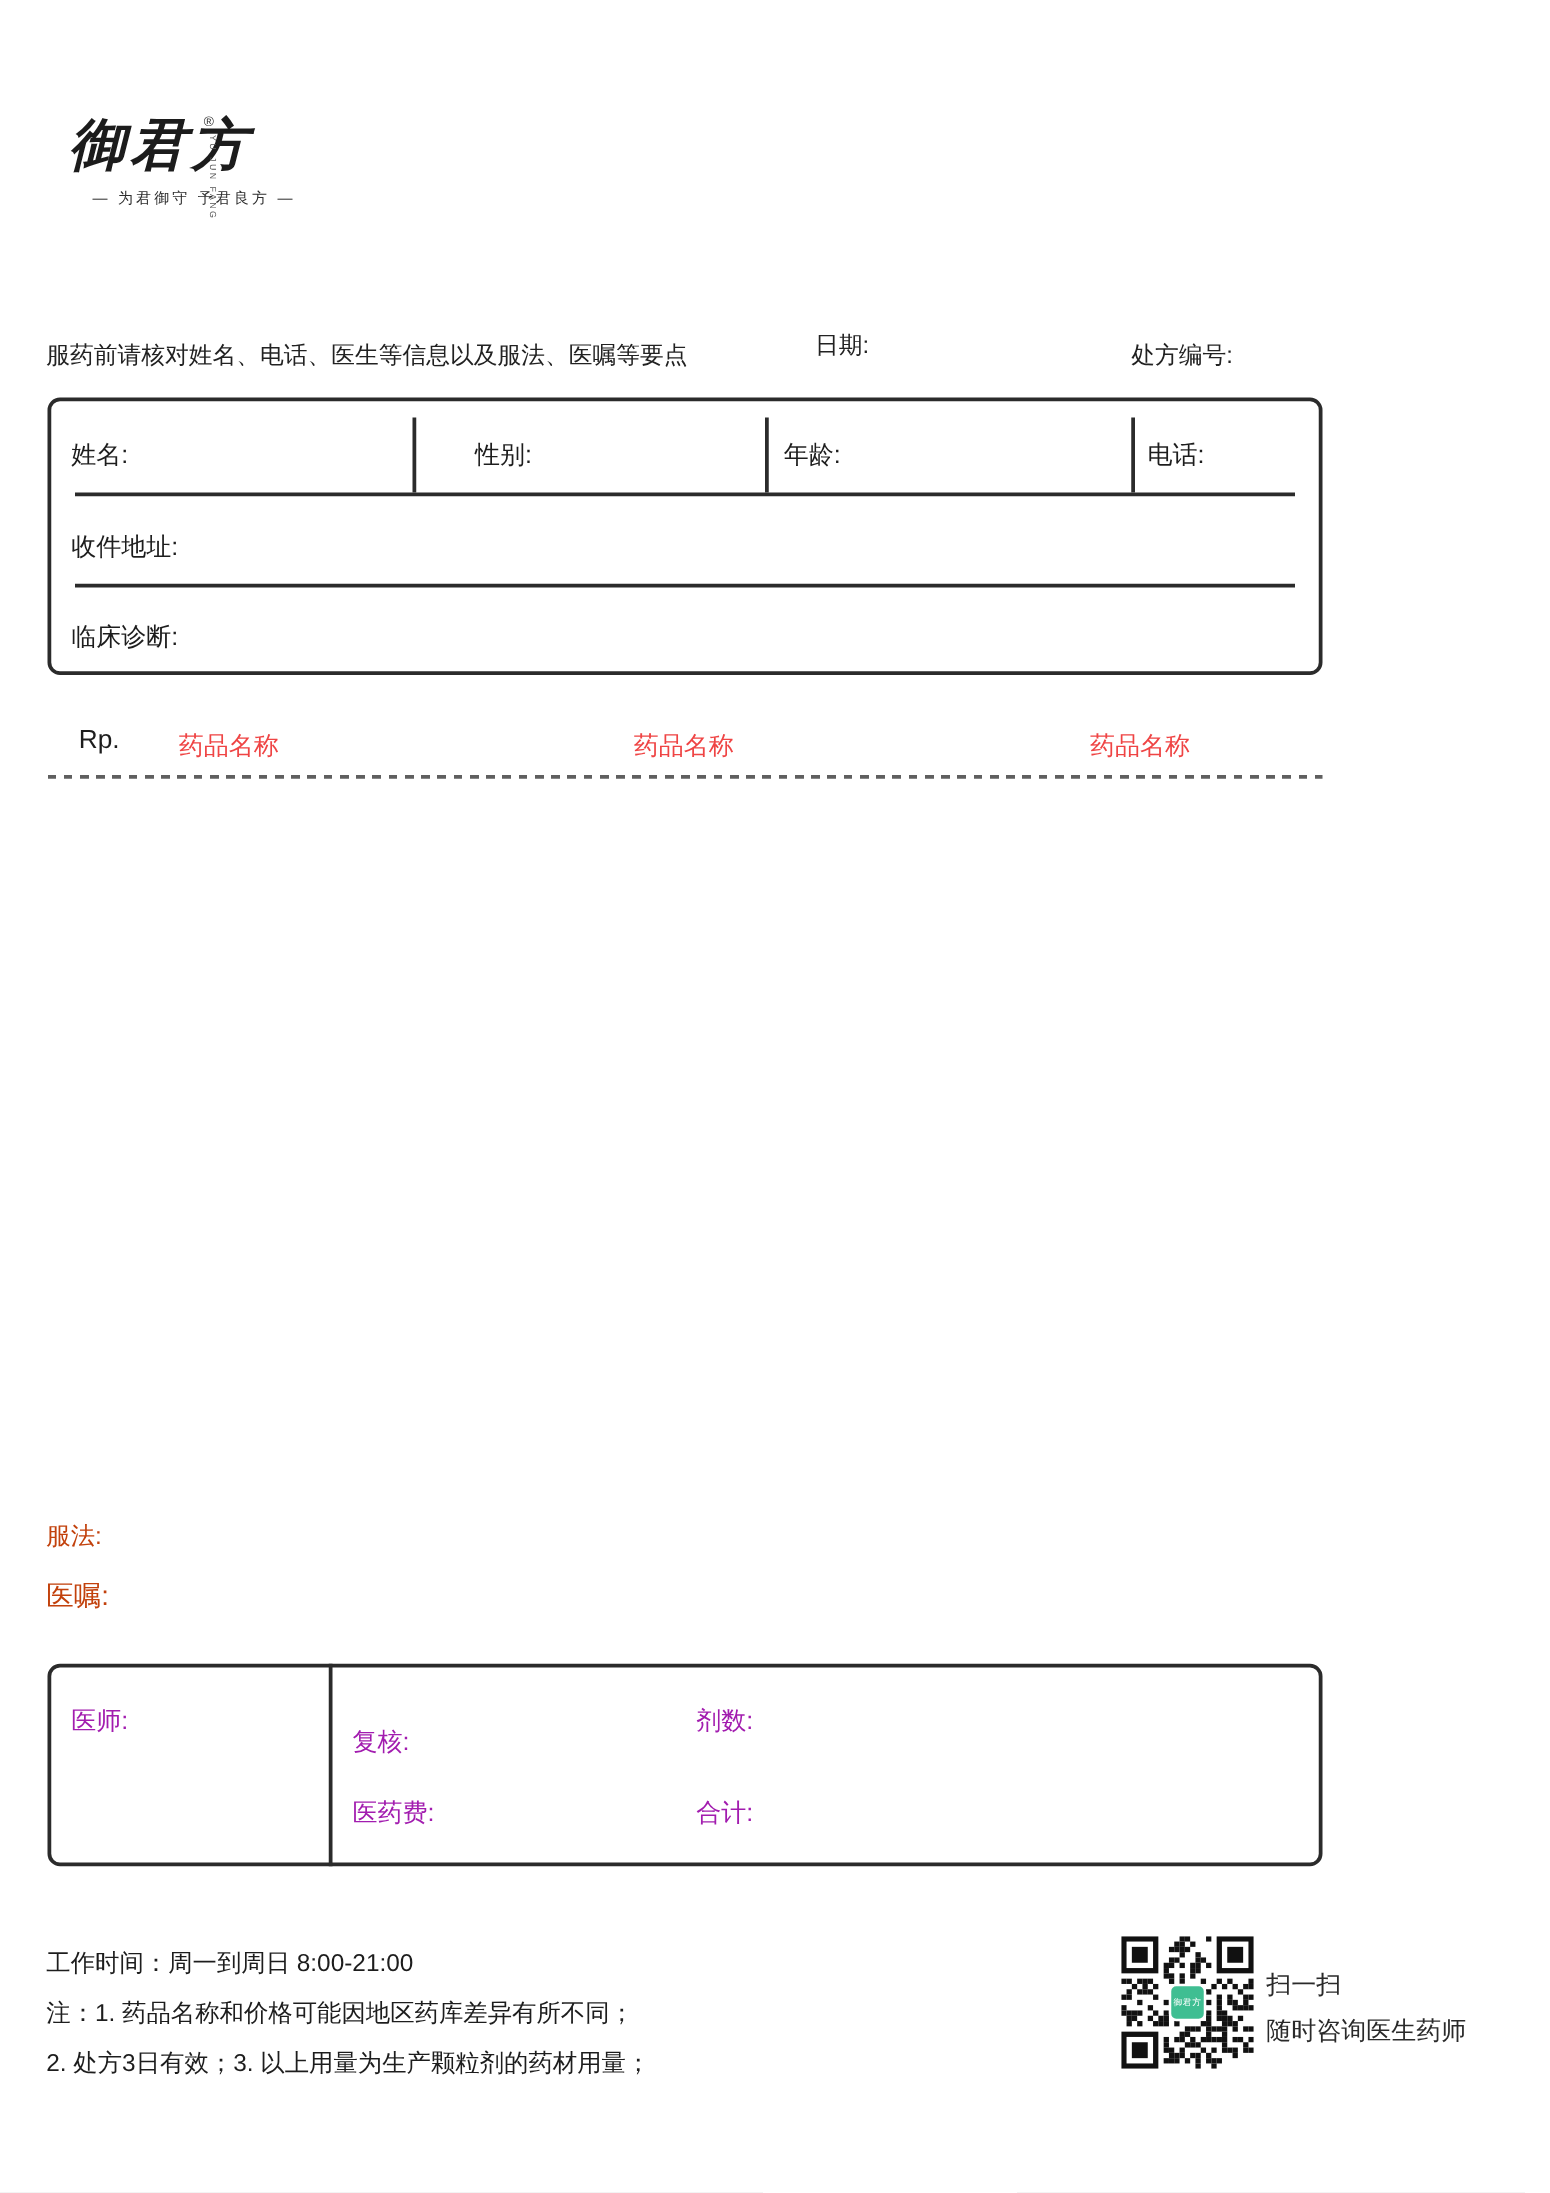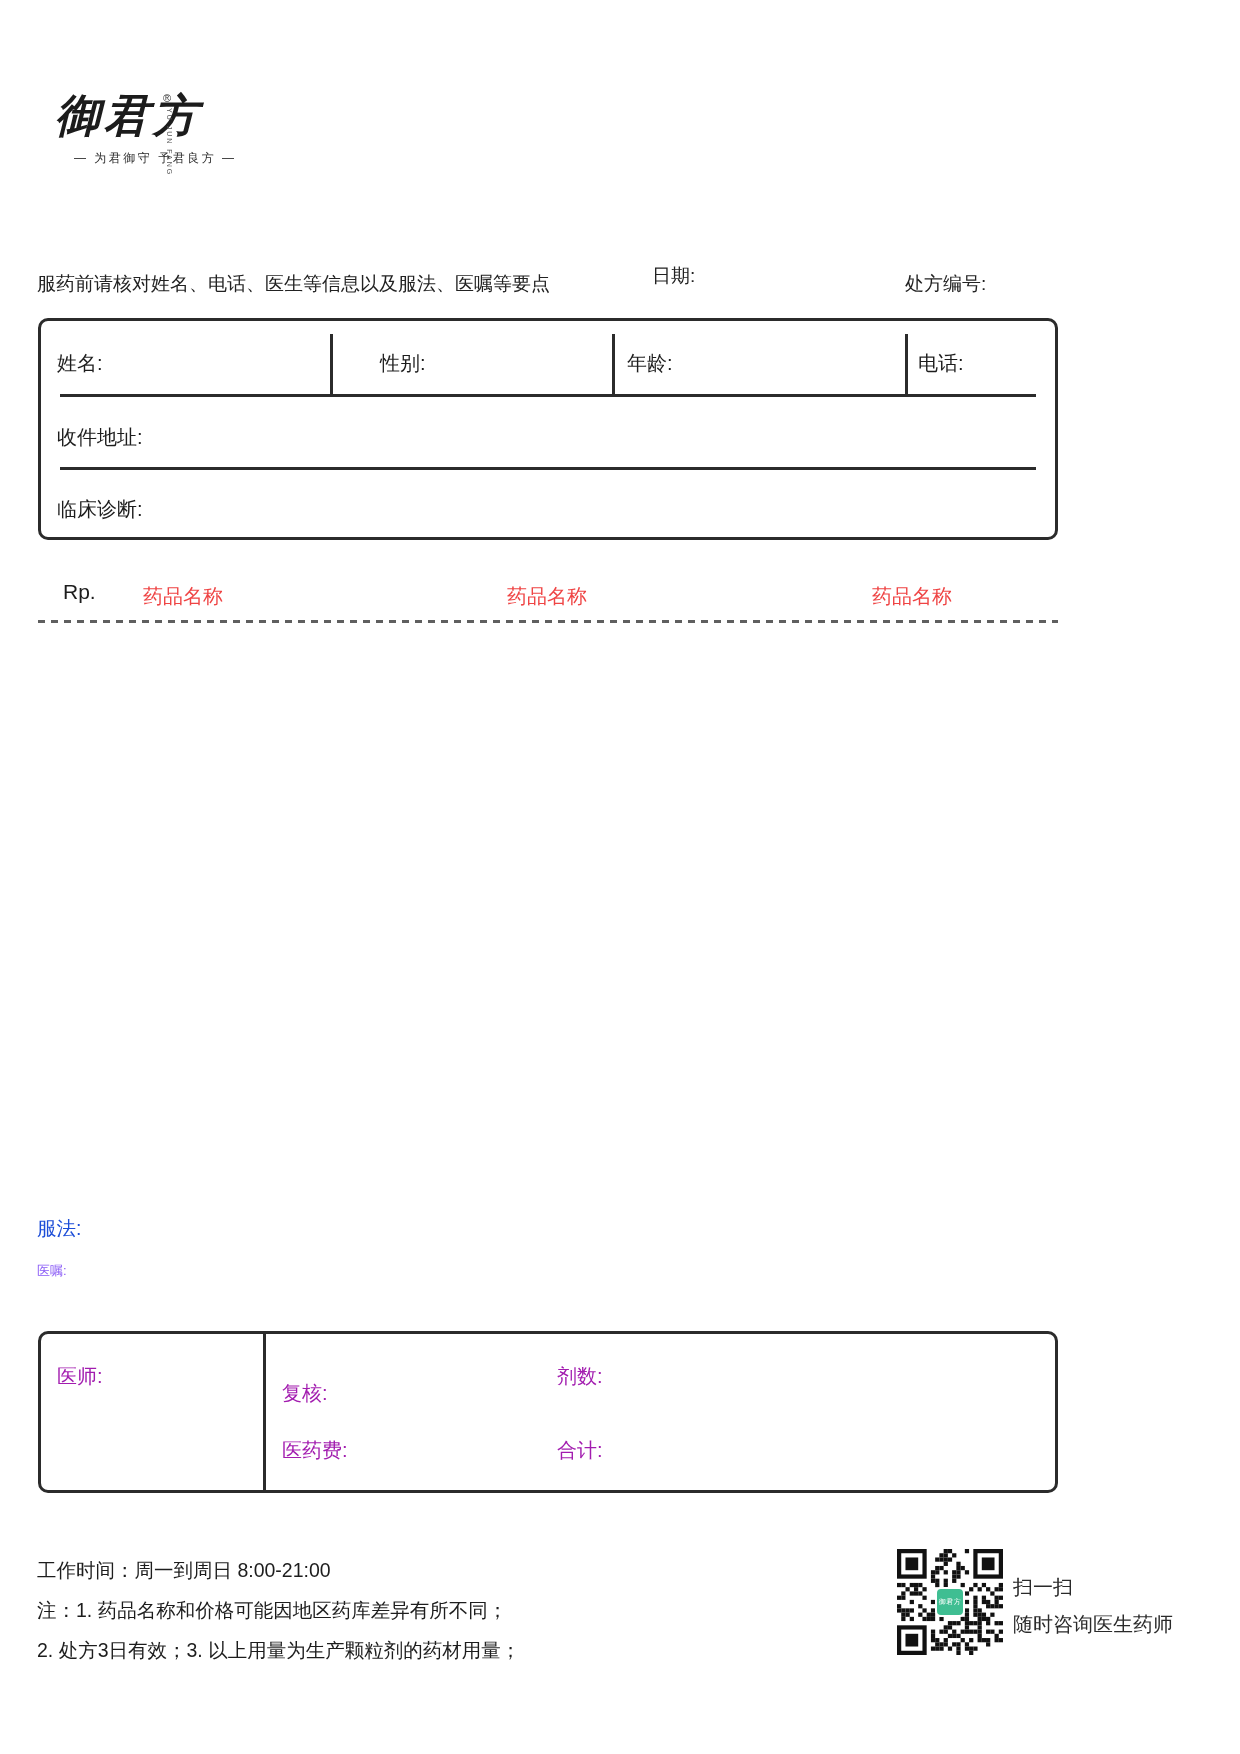--- a/index.html
+++ b/index.html
@@ -72,22 +72,22 @@
   .drug-header{top:583px;font-size:20px;color:#ef4444;}
   .drug-h1{left:143px;}
   .drug-h2{left:507px;}
   .drug-h3{left:872px;}
   .dashed-line{
     left:38px;top:620px;width:1020px;height:3px;
     background:repeating-linear-gradient(90deg,#5f5f5f 0 7px,transparent 7px 13px);
   }
 
   
-  .lbl-usage{left:37px;top:1215px;font-size:19.5px;color:#1d4ed8;}
-  .lbl-advice{left:37px;top:1262px;font-size:13px;color:#8b5cf6;}
+  .lbl-usage{left:37px;top:1215px;font-size:19.5px;color:#c2410c;}
+  .lbl-advice{left:37px;top:1262px;font-size:22px;color:#c2410c;}
 
   
   .sig-box{
     left:38px;top:1331px;width:1020px;height:162px;
     border:3px solid #2b2b2b;border-radius:10px;
     box-sizing:border-box;
   }
   .sig-vdiv{left:263px;top:1331px;width:2.5px;height:162px;background:#2b2b2b;}
   .sig-label{font-size:20px;color:#a21caf;white-space:nowrap;}
   .lbl-physician{left:57px;top:1363px;}

